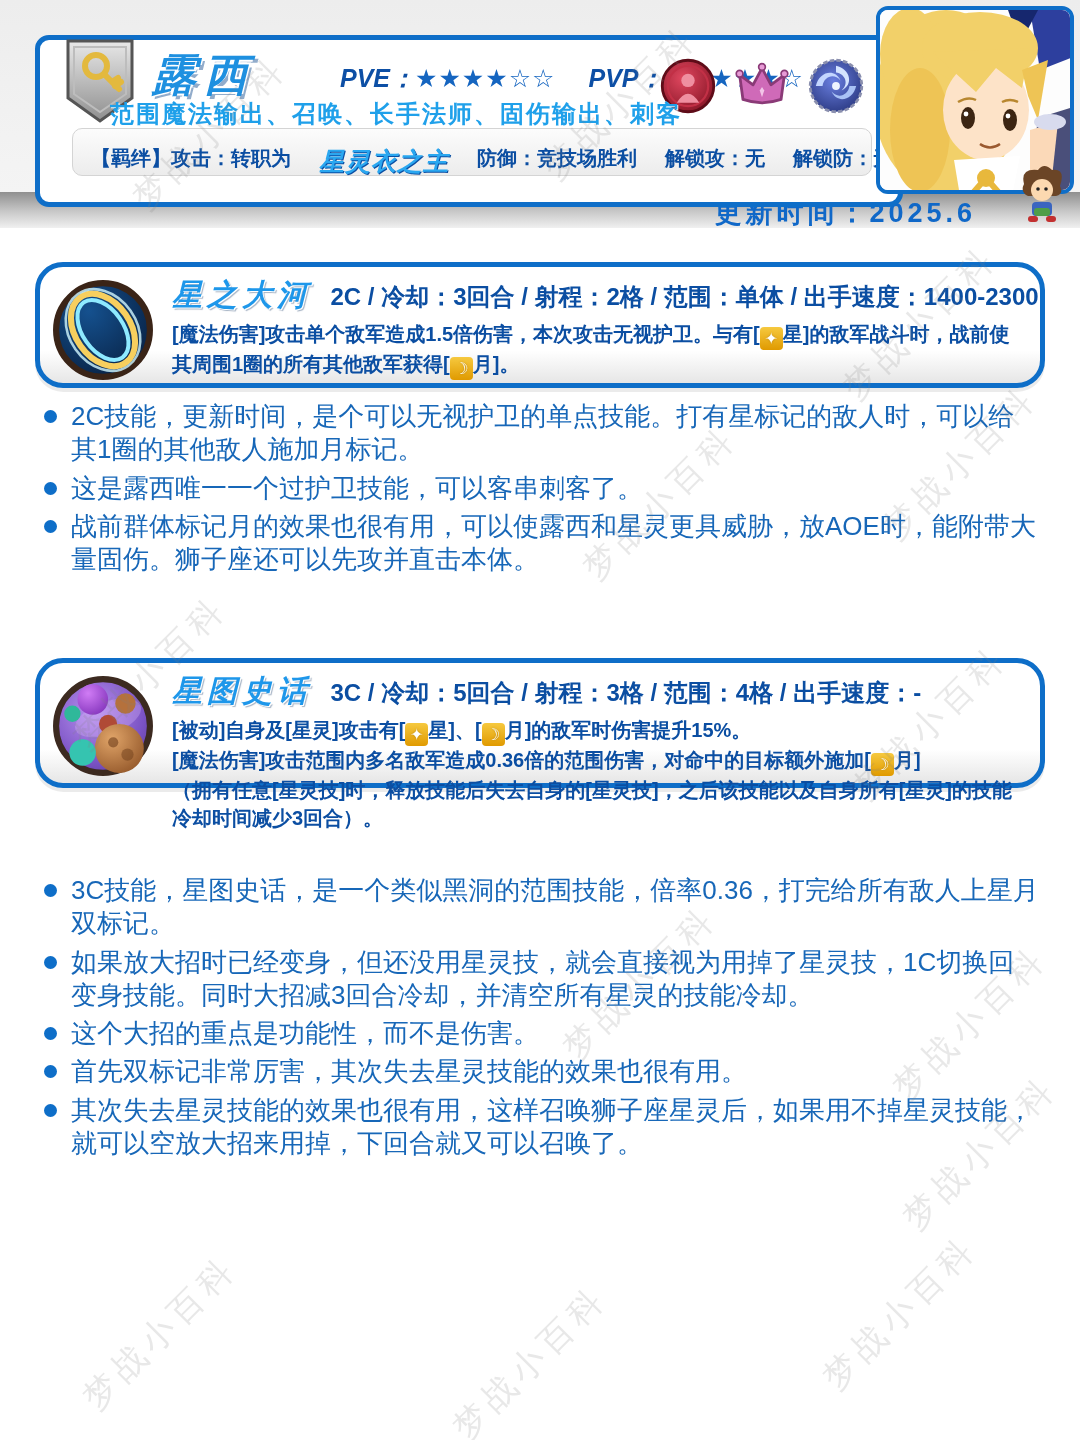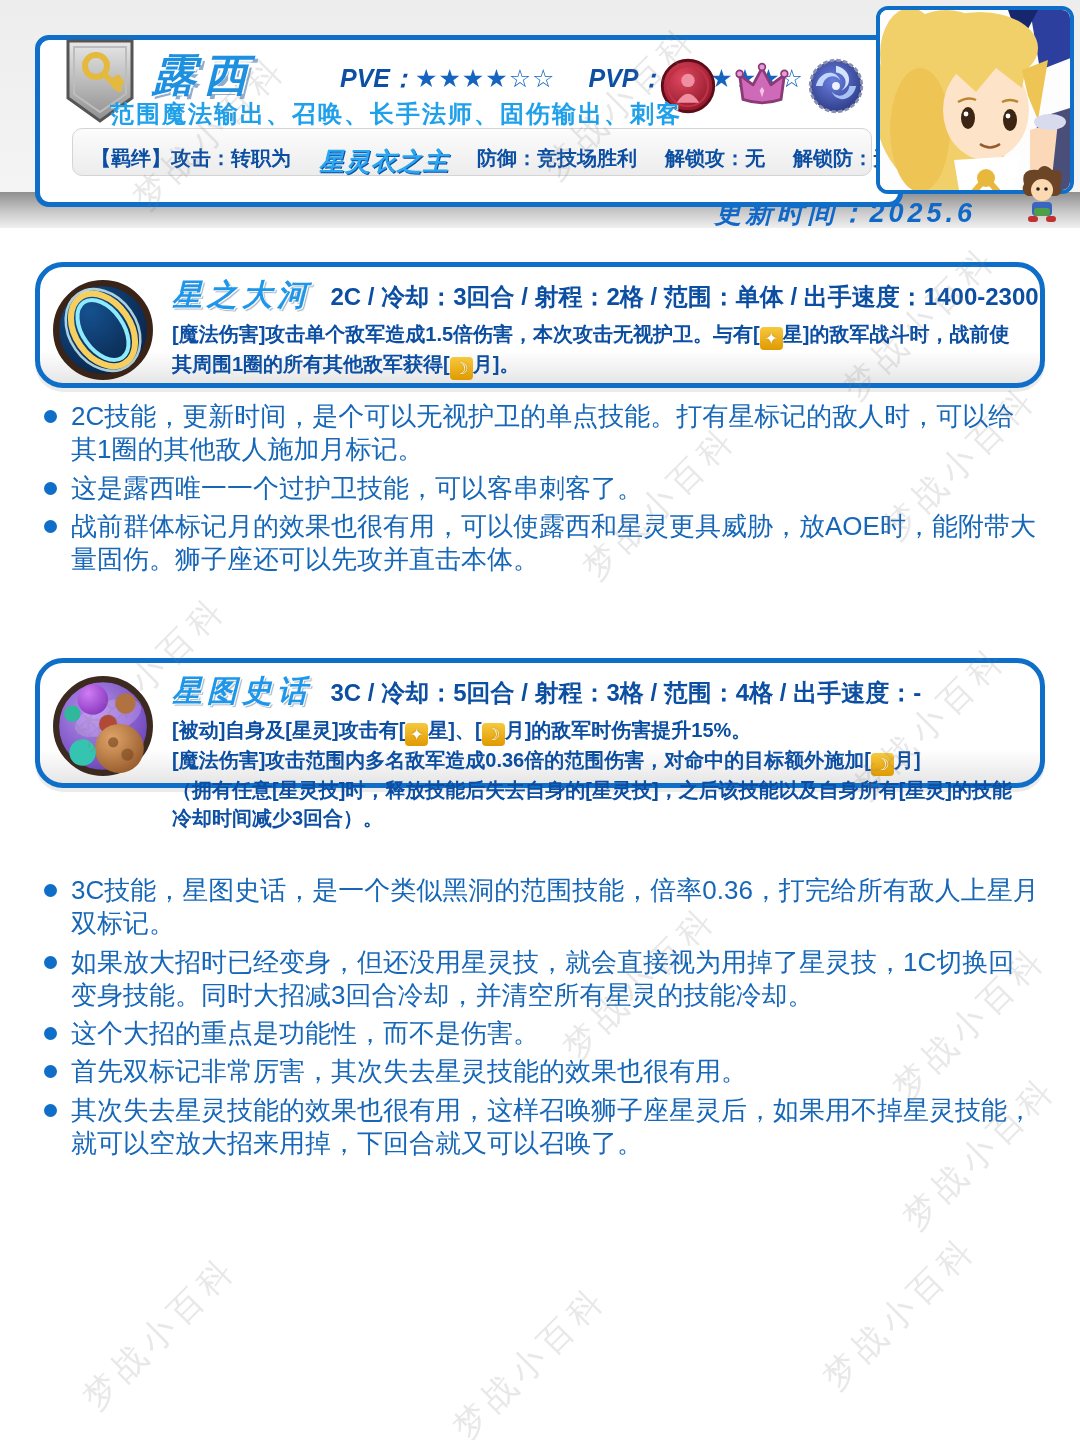--- a/index.html
+++ b/index.html
@@ -14,21 +14,21 @@
   .top-zone {
     position:absolute; left:0; top:0; width:1080px; height:192px;
     background:linear-gradient(180deg,#ededed 0%,#f4f4f4 100%);
   }
   .update-bar {
     position:absolute; left:0; top:192px; width:1080px; height:36px;
     background:linear-gradient(180deg,#8f8f8f 0%,#c9c9c9 55%,#f0f0f0 100%);
   }
   .update-text {
     position:absolute; right:104px; top:3px;
-    font-size:27px; font-weight:bold; font-style:italic;
+    font-size:27px; font-weight:bold; 
     color:#1068c8; letter-spacing:4px; white-space:nowrap;
   }
   
   .header-card {
     position:absolute; left:35px; top:35px; width:868px; height:172px;
     background:#ffffff; border:5px solid #0e6ec8; border-radius:14px;
     z-index:2;
   }
   .shield-badge { position:absolute; left:24px; top:-2px; width:72px; height:86px; }
   .char-name {

